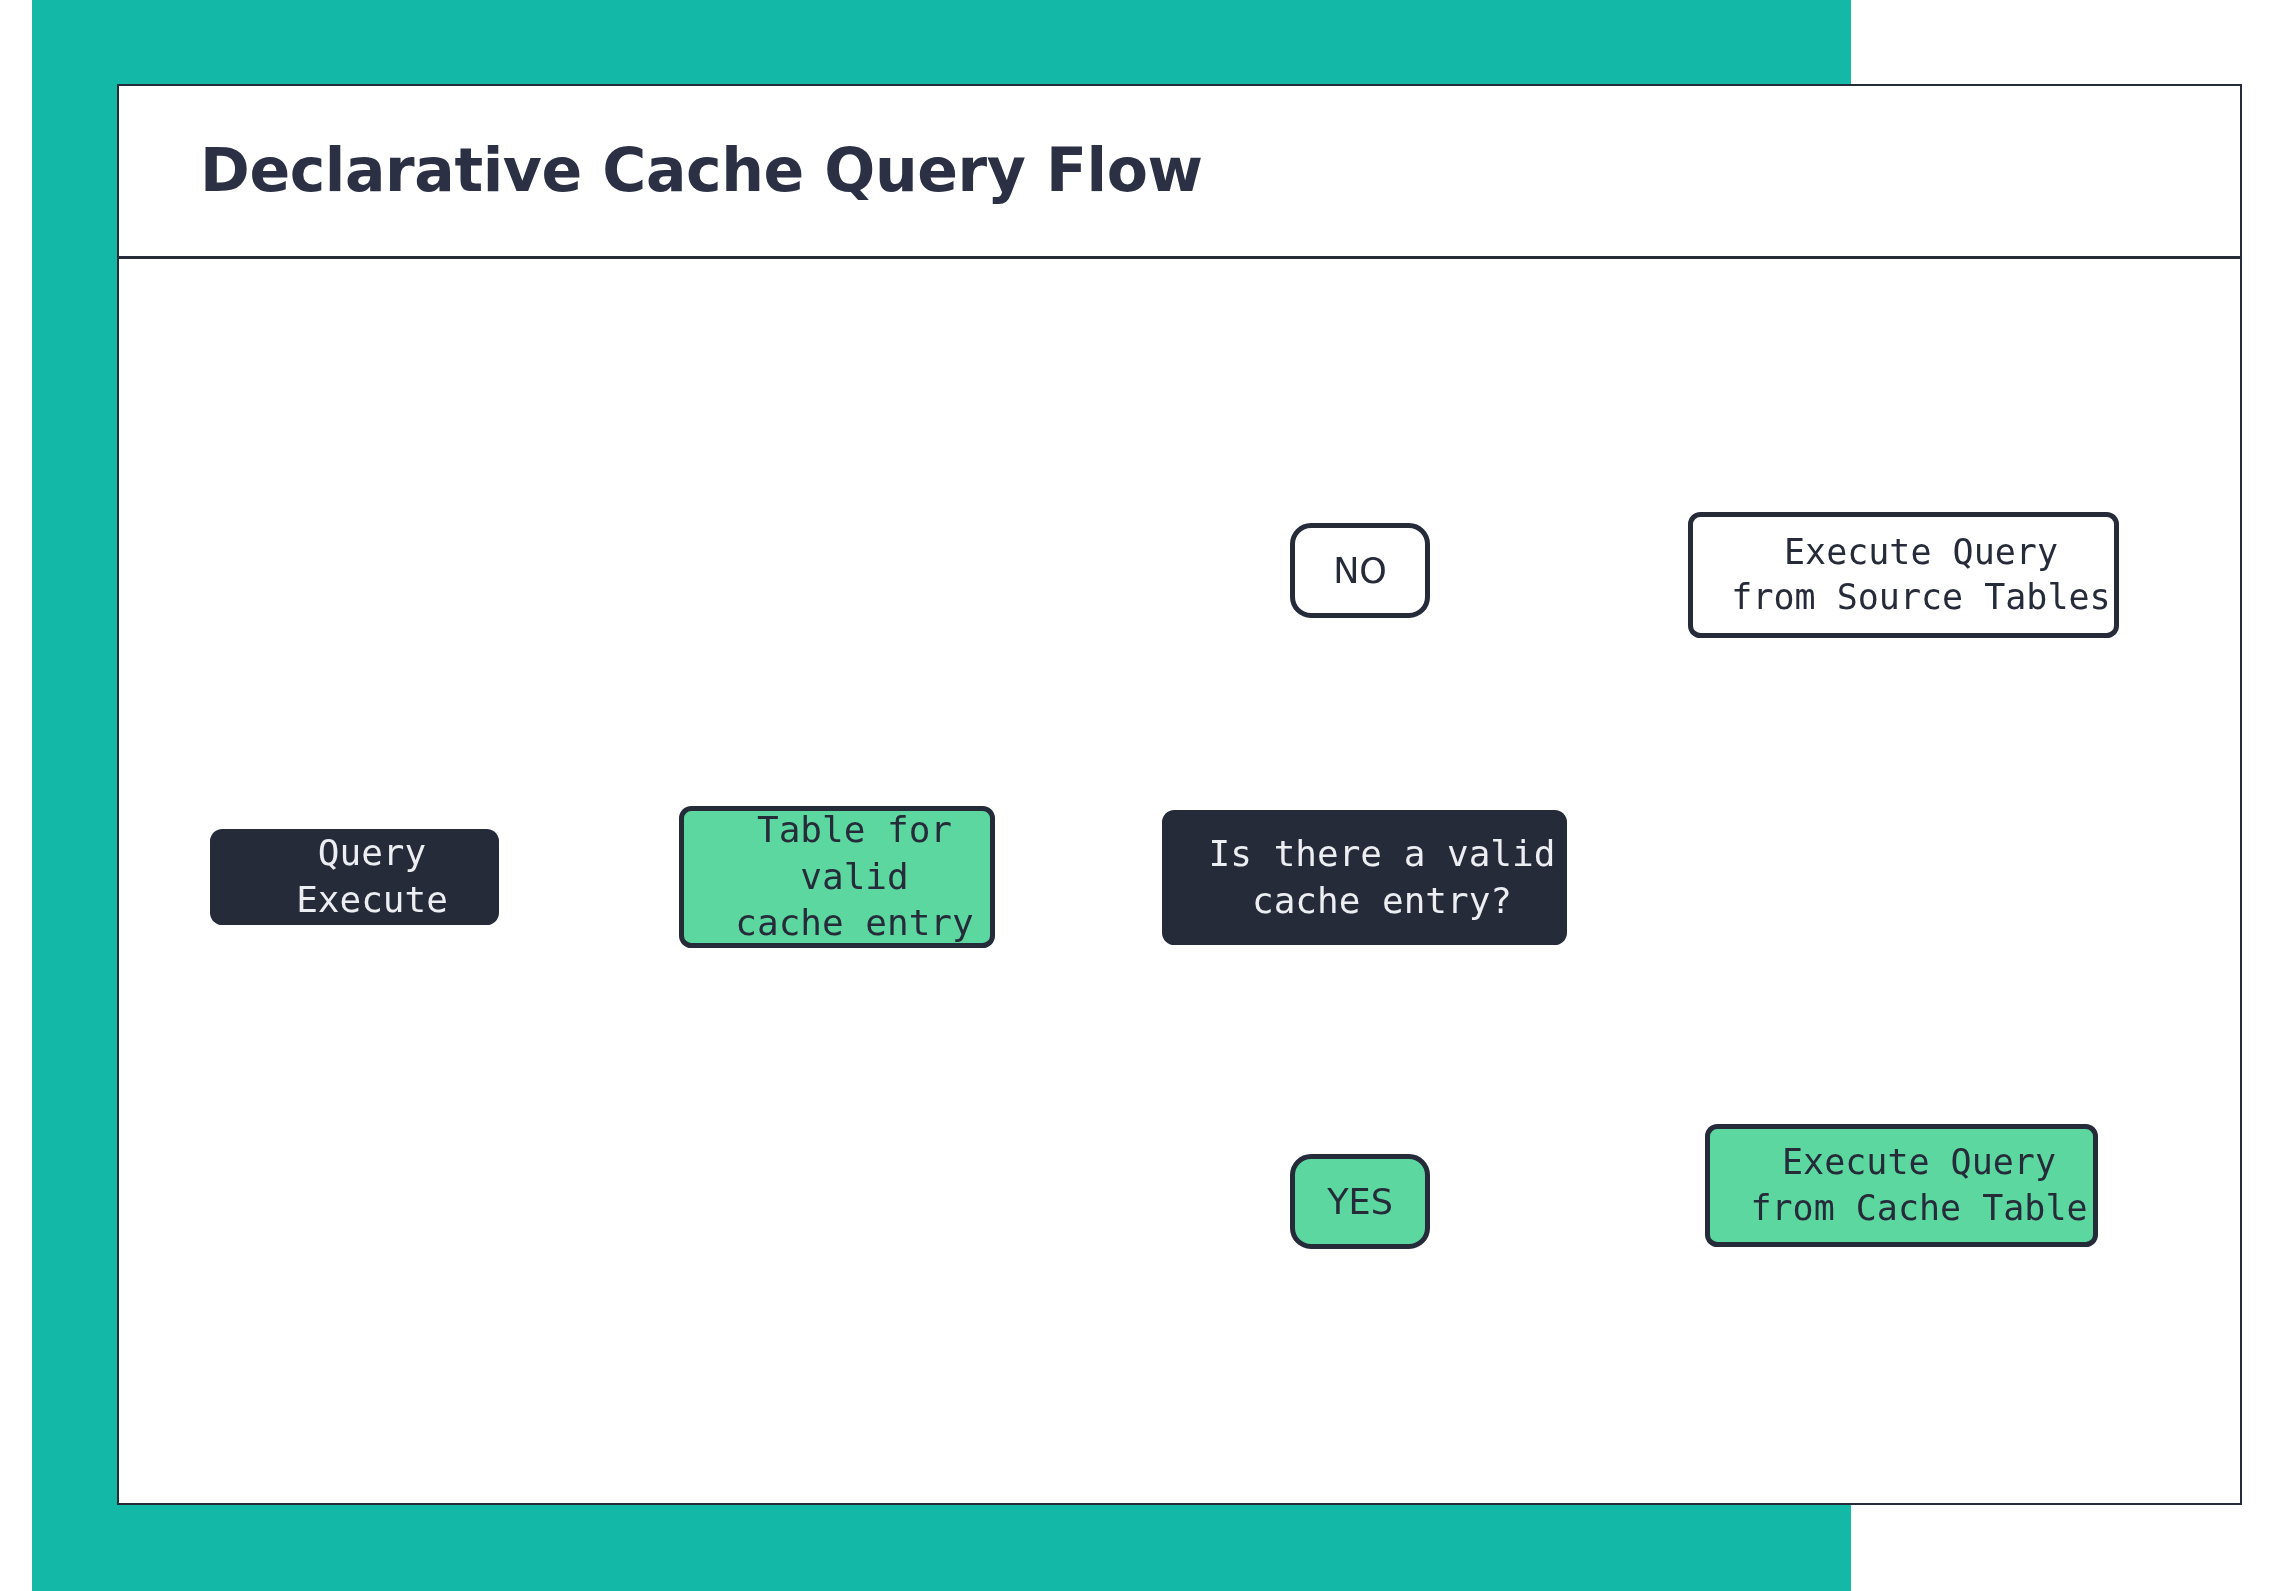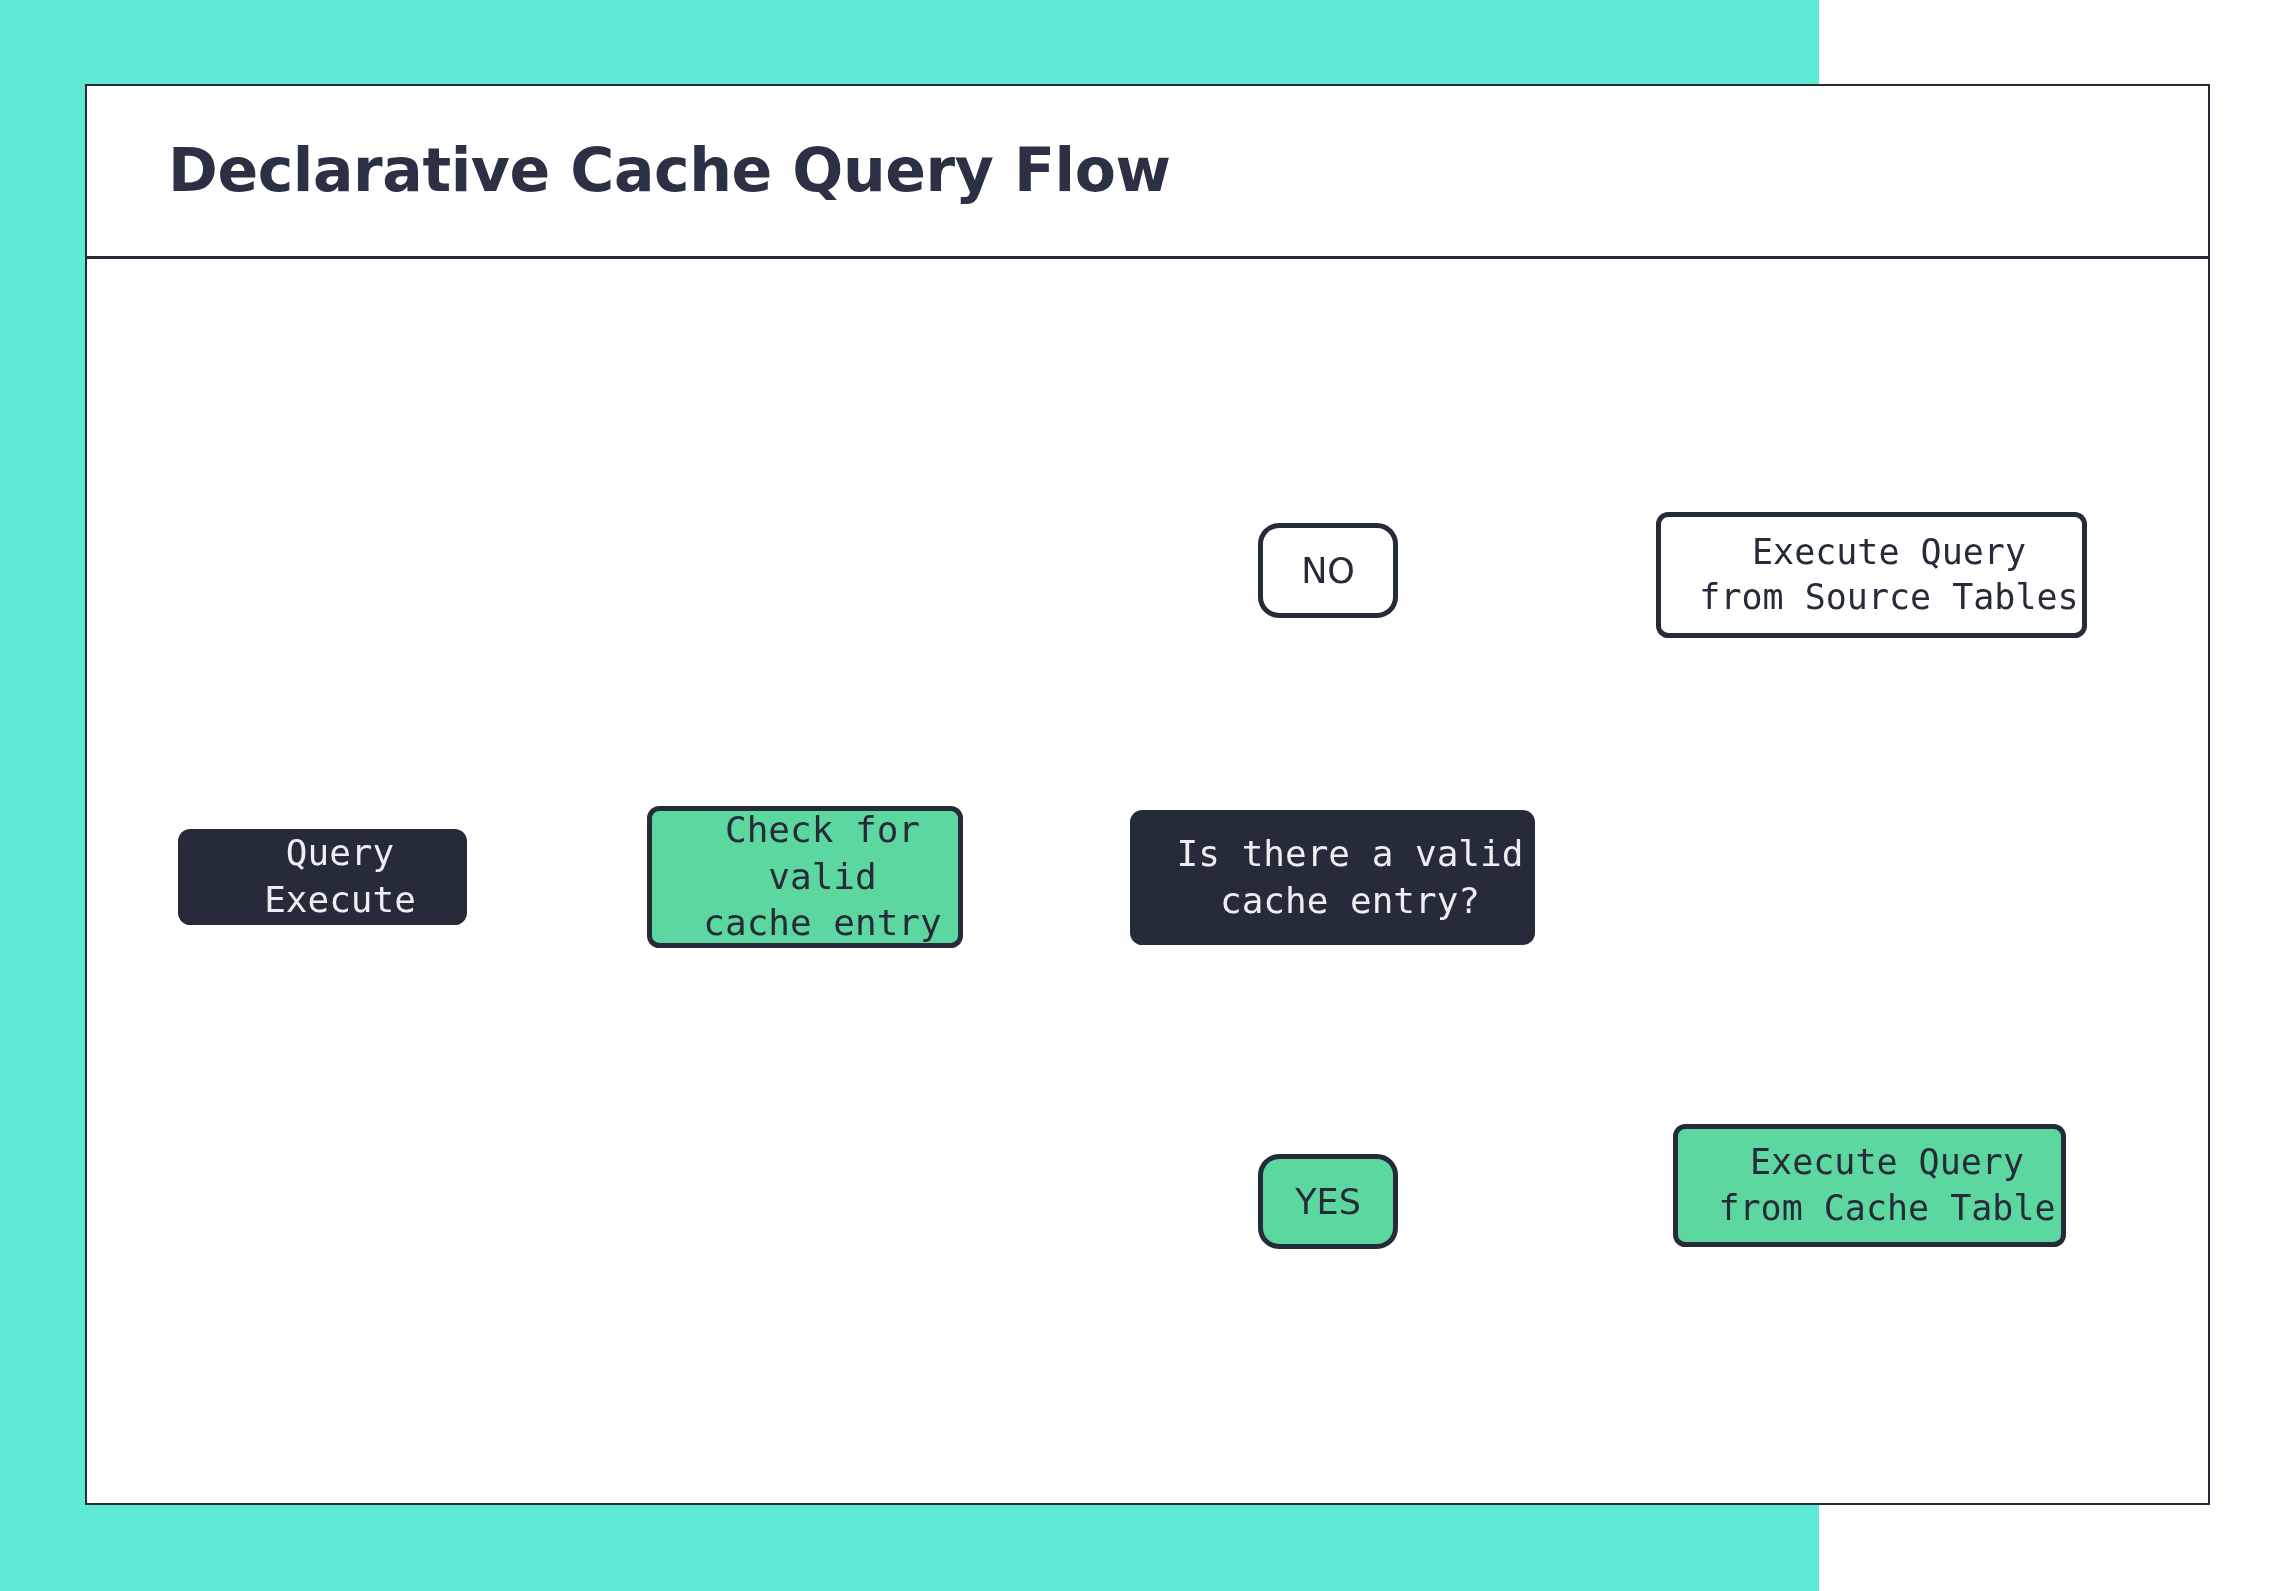--- a/index.html
+++ b/index.html
@@ -10,21 +10,22 @@
   body {
     width: 2295px;
     height: 1591px;
     font-family: "Liberation Sans", sans-serif;
     overflow: hidden;
   }
   #stage {
     position: relative;
     width: 1819px;
     height: 1591px;
-    background: #5eead4;
+    background: #14b8a6;
+    margin-left: 32px;
   }
   .frame {
     position: absolute;
     left: 85px;
     top: 84px;
     width: 2125px;
     height: 1421px;
     border: 2.6px solid #262b3a;
     box-sizing: border-box;
     background: #ffffff;
@@ -150,21 +151,21 @@
     </g>
   </svg>
 
   <div class="frame"></div>
   <div class="title-bar">
     <div class="title-text">Declarative Cache Query Flow</div>
   </div>
 
   <div class="nodebox dark" id="n-query">Query Execute</div>
 
-  <div class="nodebox green" id="n-check">Check for valid
+  <div class="nodebox green" id="n-check">Table for valid
 cache entry</div>
 
   <div class="nodebox dark" id="n-decide">Is there a valid
 cache entry?</div>
 
   <div class="nodebox white" id="n-source">Execute Query
 from Source Tables</div>
 
   <div class="nodebox green" id="n-cache">Execute Query
 from Cache Table</div>

